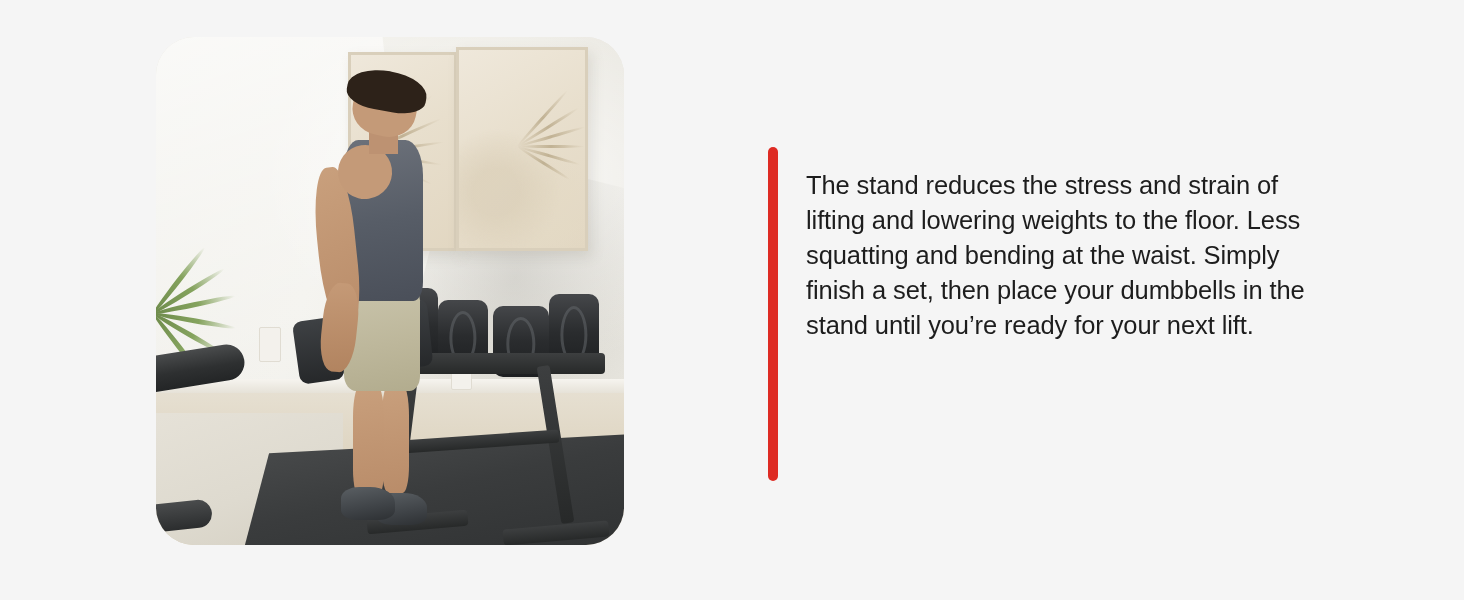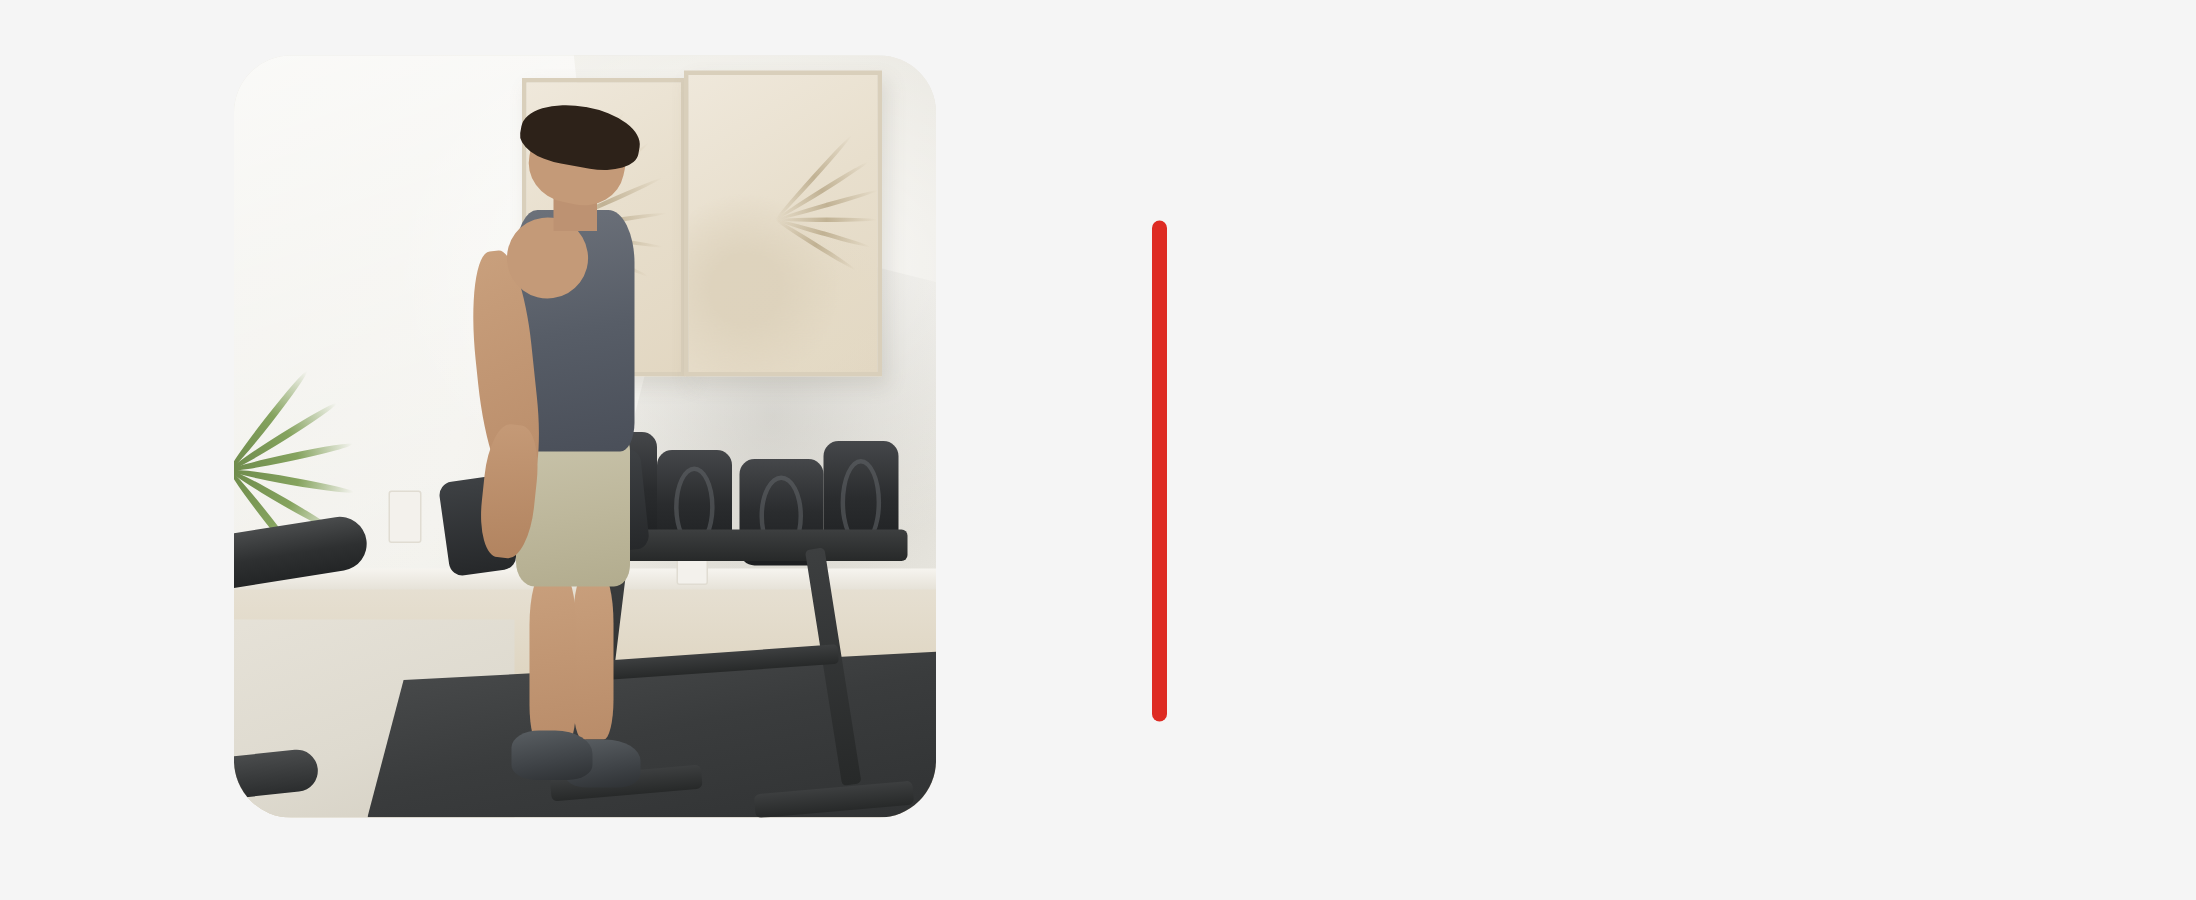--- a/index.html
+++ b/index.html
@@ -421,17 +421,18 @@
 
     </div>
   </div>
 
   <div id="content">
 
     <div id="accent-bar" style="background: rgb(222, 43, 35); width: 10px; height: 334px;"></div>
 
     <div id="text-block">
 
+      <p id="body-copy" style="color: rgb(29, 29, 29);">The stand reduces the stress and strain of lifting and lowering weights to the floor. Less squatting and bending at the waist. Simply finish a set, then place your dumbbells in the stand until you’re ready for your next lift.</p>
     </div>
 
   </div>
 
 </div>
 
 </body></html>

